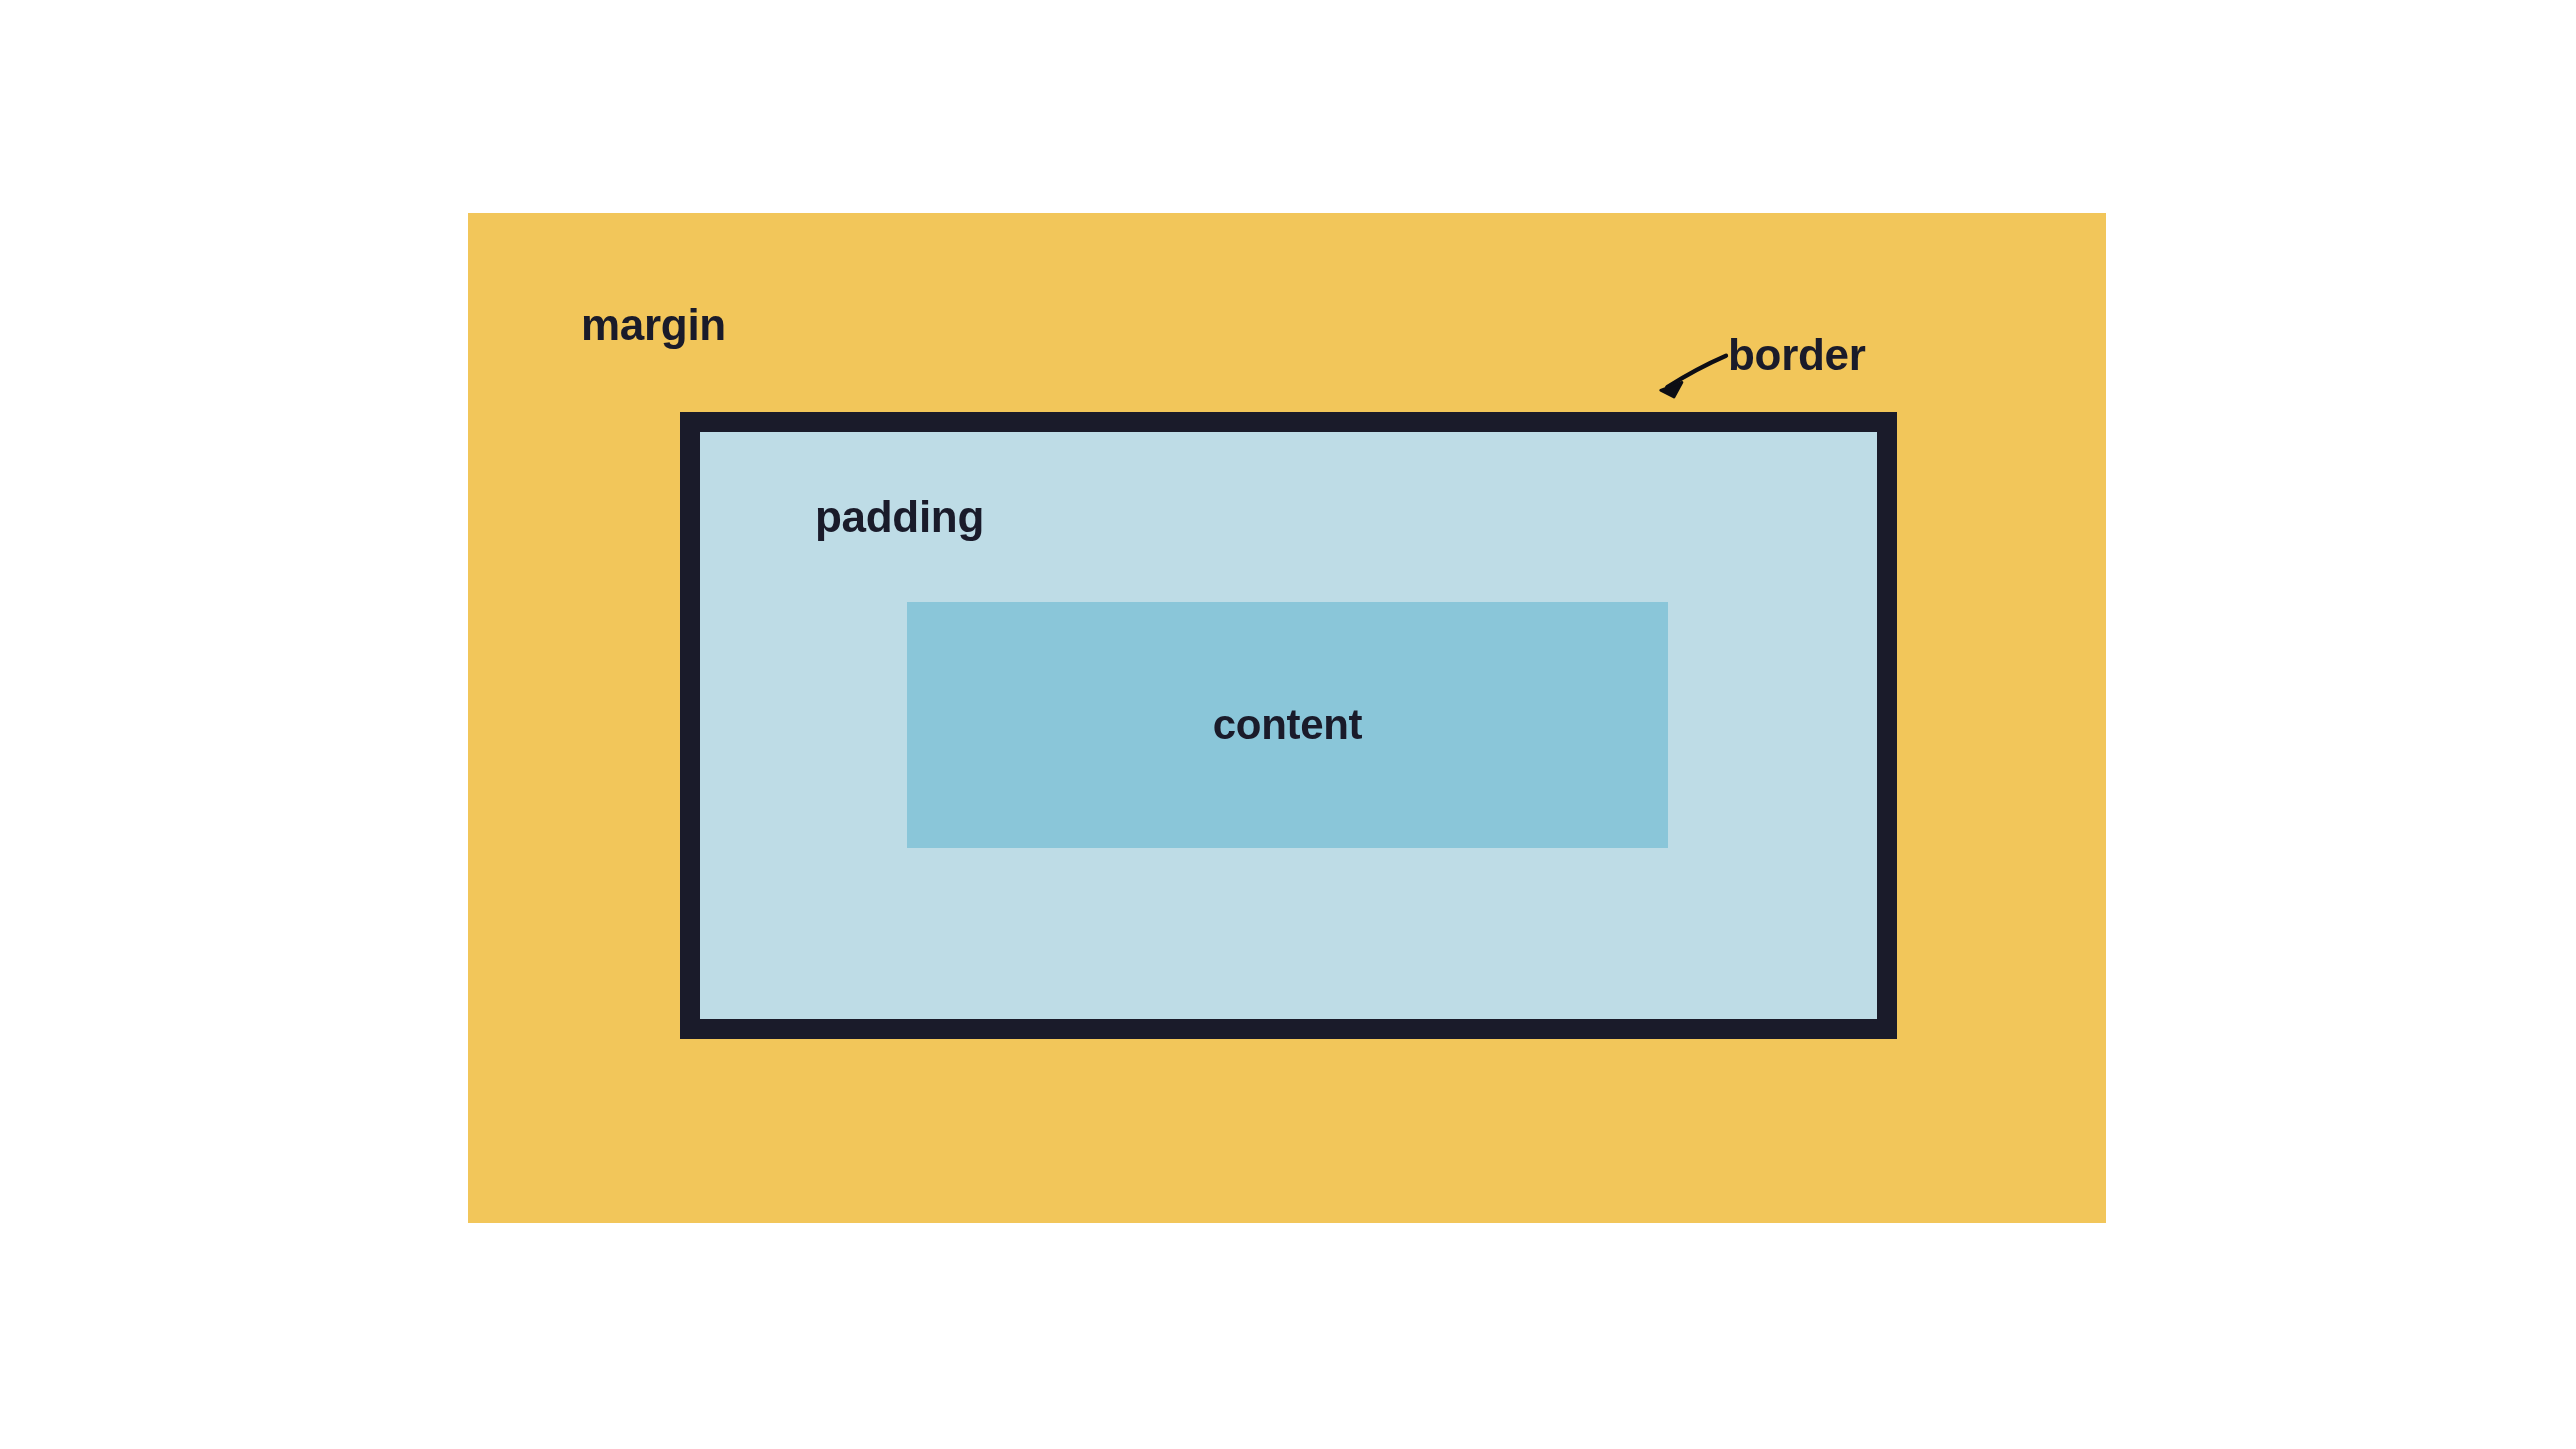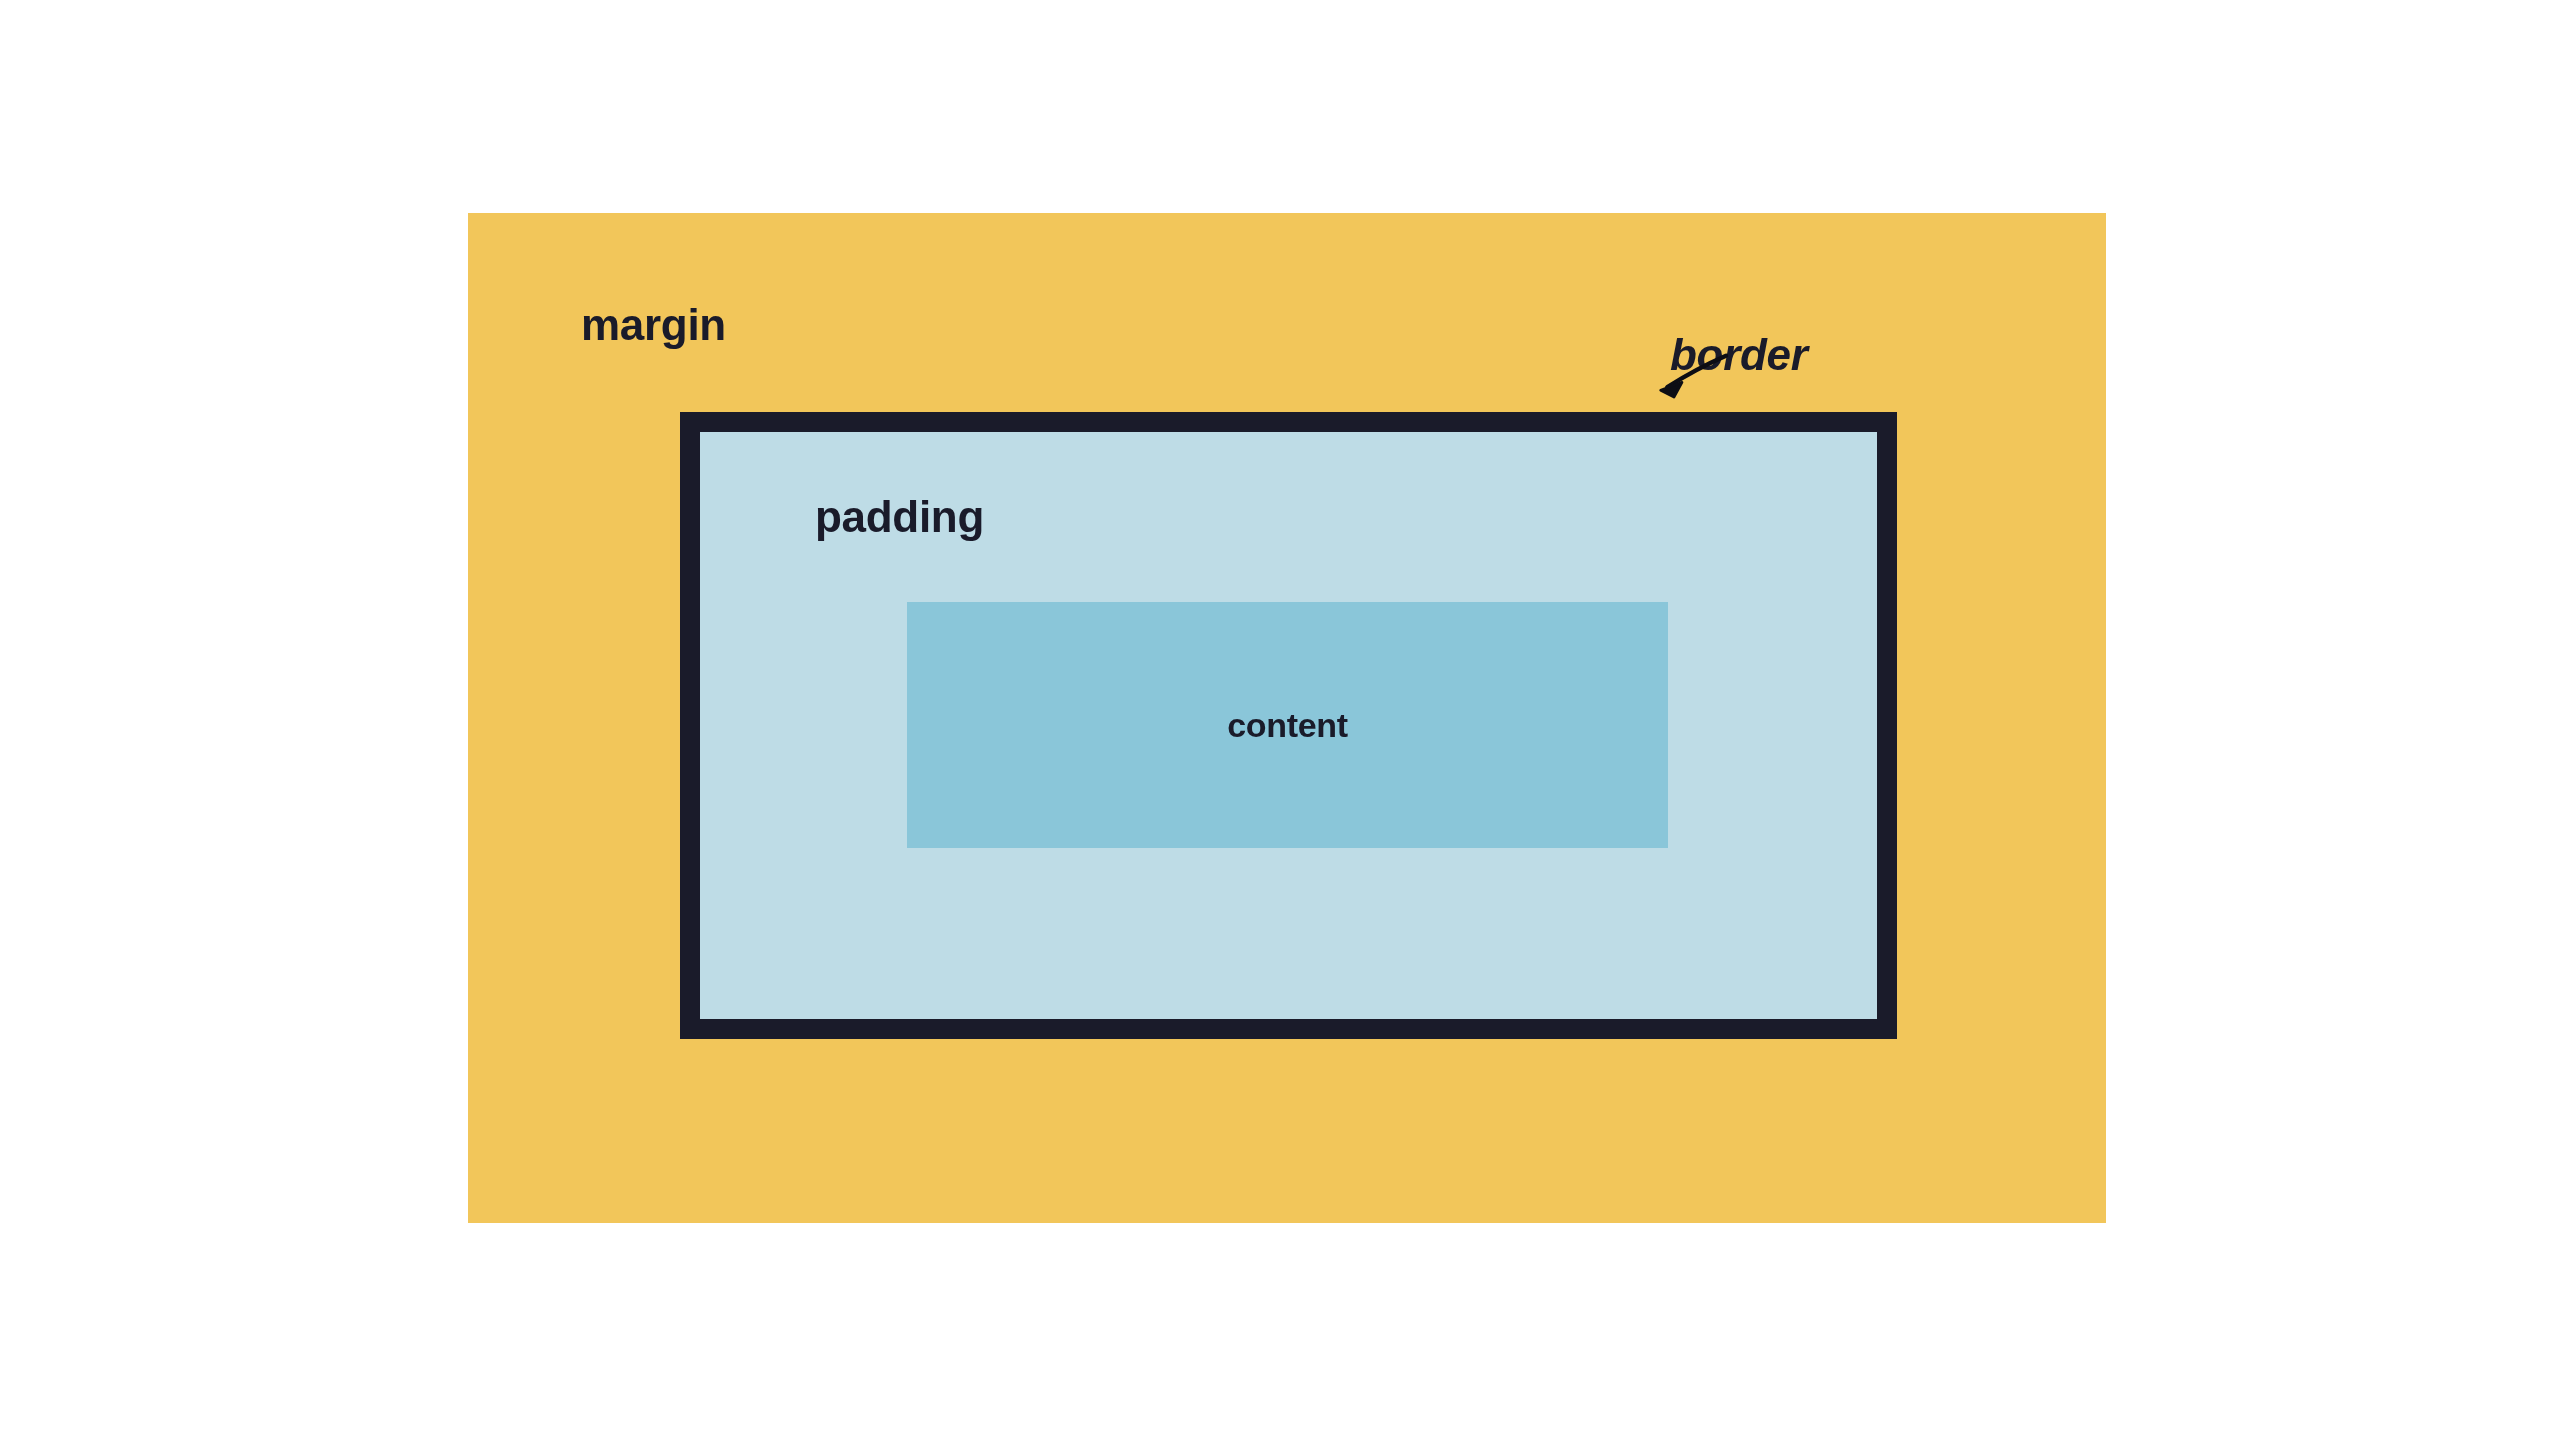--- a/index.html
+++ b/index.html
@@ -78,34 +78,33 @@
     letter-spacing: -0.3px;
     white-space: nowrap;
   }
 
   #label-margin {
     left: 581px;   
     top: 303px;
   }
 
   #label-border {
-    left: 1670px;
+    left: 1728px;
     top: 333px;
-    font-style: italic;
   }
 
   #label-padding {
     left: 790px;
     top: 495px;
     margin-left: 25px;
   }
 
   #label-content {
     position: static;
-    font-size: 34px;
+    font-size: 42px;
   }
 
   
   #border-arrow {
     position: absolute;
     left: 1647px;
     top: 349px;
     width: 94px;
     height: 60px;
     overflow: visible;

